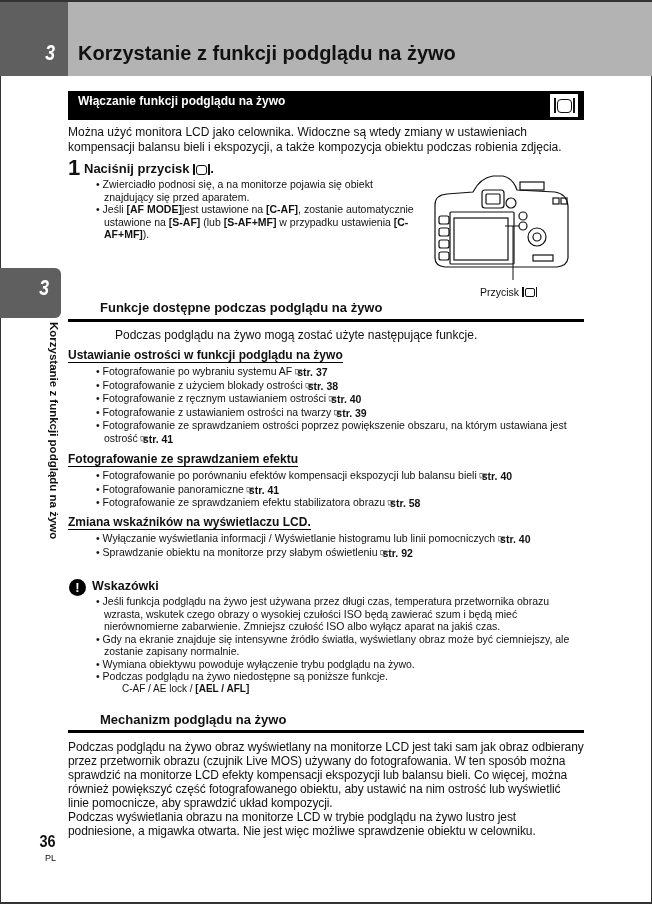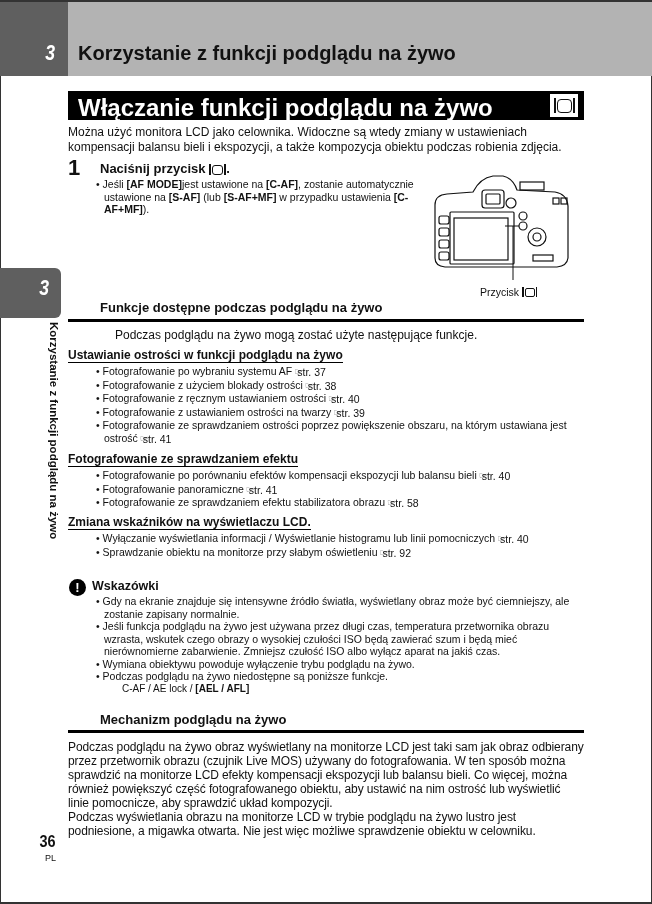--- a/index.html
+++ b/index.html
@@ -4,41 +4,41 @@
 <style>
   html, body { margin:0; padding:0; }
   body { width:652px; height:904px; background:#fff; position:relative; overflow:hidden;
          font-family:"Liberation Sans", sans-serif; color:#111; }
   .frame { position:absolute; left:0; top:0; width:650px; height:902px; border:1px solid #333; border-top:2px solid #333; border-bottom:2px solid #333; box-sizing:border-box; width:652px; height:904px; }
   .hdr-dark { position:absolute; left:0; top:2px; width:68px; height:74px; background:#5f5f5f; }
   .hdr-light { position:absolute; left:68px; top:2px; width:584px; height:74px; background:#b3b3b3; }
   .hdr-num { position:absolute; left:44px; top:40px; color:#fff; font-weight:bold; font-style:italic; font-size:22px; transform:scaleX(0.8); }
   .hdr-title { position:absolute; left:78px; top:42px; font-weight:bold; font-size:20px; color:#111; }
   .sec-bar { position:absolute; left:68px; top:91px; width:516px; height:29px; background:#000; }
-  .sec-title { position:absolute; left:10px; top:3px; color:#fff; font-weight:bold; font-size:24px; }
+  .sec-title { position:absolute; left:10px; top:3px; color:#fff; font-weight:bold; font-size:12px; }
   .sec-icon { position:absolute; right:6px; top:3px; width:28px; height:23px; background:#fff; display:flex; align-items:center; justify-content:center; }
   .lv-glyph { display:inline-flex; align-items:center; gap:1px; }
   .lv-glyph .bar { width:2px; background:#111; }
   .lv-glyph .box { border:1.5px solid #111; border-radius:4px; }
   .intro { position:absolute; left:68px; top:125px; width:520px; font-size:12px; line-height:15px; }
   .step-num { position:absolute; left:68px; top:155px; font-size:22px; font-weight:bold; }
-  .step-title { position:absolute; left:100px; top:161px; font-size:13px; font-weight:bold; }
+  .step-title { position:absolute; left:84px; top:161px; font-size:13px; font-weight:bold; }
   .step-bullets { position:absolute; left:94px; top:178px; width:320px; font-size:10.5px; line-height:12.5px; }
   .bul { padding-left:10px; text-indent:-8px; margin:0; }
   .camera { position:absolute; left:425px; top:170px; width:150px; height:110px; }
   .cam-label { position:absolute; left:480px; top:286px; font-size:10.5px; display:flex; align-items:center; gap:3px; }
   .side-tab { position:absolute; left:0; top:268px; width:61px; height:50px; background:#5f5f5f; border-radius:0 6px 6px 0; }
   .side-num { position:absolute; left:38px; top:275px; color:#fff; font-weight:bold; font-style:italic; font-size:22px; transform:scaleX(0.8); }
   .side-text { position:absolute; left:48px; top:322px; writing-mode:vertical-rl; font-size:11.5px; font-weight:bold; white-space:nowrap; }
   .h2 { position:absolute; left:68px; font-size:13px; font-weight:bold;padding-left:32px; }
   .h2-rule { position:absolute; left:68px; width:516px; height:3px; background:#000; }
   .para { position:absolute; left:68px; font-size:12px; line-height:15px;margin-left:47px; }
   .h3 { position:absolute; left:68px; font-size:12px; font-weight:bold; border-bottom:1.5px solid #000; padding-bottom:0; line-height:14px; }
   .list { position:absolute; left:94px; width:490px; font-size:10.5px; line-height:12.5px; }
-  .ref { display:inline-flex; align-items:center; gap:2px; margin-left:10px; }
+  .ref { display:inline-flex; align-items:center; gap:2px; margin-left:10px;font-weight:bold; }
   .hand { font-size:10px; color:#555; }
   .warn-icon { position:absolute; left:69px; top:579px; width:17px; height:17px; border-radius:50%; background:#000; color:#fff; font-weight:bold; font-size:13px; text-align:center; line-height:17px; }
   .warn-title { position:absolute; left:92px; top:579px; font-size:12.5px; font-weight:bold; }
   .mech-para { position:absolute; left:68px; top:740px; width:516px; font-size:12px; line-height:14px; letter-spacing:-0.1px; }
   .page-num { position:absolute; left:38px; top:832px; font-size:17px; font-weight:bold; transform:scaleX(0.85); }
   .page-lang { position:absolute; left:45px; top:853px; font-size:9px; }
   b { font-weight:bold; }
 </style>
 </head>
 <body>
@@ -65,20 +65,21 @@
 
 <div class="step-num">1</div>
 <div class="step-title">
   <span>Naciśnij przycisk </span><span class="lv-glyph" style="vertical-align:middle">
       <span class="bar" style="height:11px"></span>
       <span class="box" style="width:9px;height:8px;border-radius:3px"></span>
       <span class="bar" style="height:11px"></span>
     </span><span>.</span>
 </div>
 <div class="step-bullets" id="step-bullets">
+    <p class="bul">• <span>Zwierciadło podnosi się, a na monitorze pojawia się obiekt znajdujący się przed aparatem.</span></p>
     <p class="bul">• <span>Jeśli </span><b>[AF MODE]</b><span>jest ustawione na </span><b>[C-AF]</b><span>, zostanie automatycznie ustawione na </span><b>[S-AF]</b><span> (lub </span><b>[S-AF+MF]</b><span> w przypadku ustawienia </span><b>[C-AF+MF]</b><span>).</span></p>
   </div>
 
 <svg class="camera" viewBox="0 0 150 110">
   <g fill="none" stroke="#111" stroke-width="1.2">
     <path d="M10 35 Q10 25 22 24 L48 22 Q55 8 68 6 L78 6 Q88 8 92 20 L130 22 Q142 24 143 36 L143 88 Q142 96 132 97 L20 97 Q10 96 10 88 Z"></path>
     <rect x="57" y="20" width="22" height="18" rx="3"></rect>
     <rect x="61" y="24" width="14" height="10" rx="1"></rect>
     <rect x="95" y="12" width="24" height="8"></rect>
     <rect x="25" y="42" width="64" height="52" rx="1"></rect>
@@ -164,22 +165,22 @@
       </span></p>
     <p class="bul">• <span>Sprawdzanie obiektu na monitorze przy słabym oświetleniu</span><span class="ref">
         <span class="hand">☞</span>
         <span>str. 92</span>
       </span></p>
   </div>
 
 <div class="warn-icon">!</div>
 <div class="warn-title">Wskazówki</div>
 <div class="list" style="top:595px" id="tips-list">
+    <p class="bul">• Jeśli funkcja podglądu na żywo jest używana przez długi czas, temperatura przetwornika obrazu wzrasta, wskutek czego obrazy o wysokiej czułości ISO będą zawierać szum i będą mieć nierównomierne zabarwienie. Zmniejsz czułość ISO albo wyłącz aparat na jakiś czas.</p>
     <p class="bul">• Gdy na ekranie znajduje się intensywne źródło światła, wyświetlany obraz może być ciemniejszy, ale zostanie zapisany normalnie.</p>
-    <p class="bul">• Jeśli funkcja podglądu na żywo jest używana przez długi czas, temperatura przetwornika obrazu wzrasta, wskutek czego obrazy o wysokiej czułości ISO będą zawierać szum i będą mieć nierównomierne zabarwienie. Zmniejsz czułość ISO albo wyłącz aparat na jakiś czas.</p>
     <p class="bul">• Wymiana obiektywu powoduje wyłączenie trybu podglądu na żywo.</p>
     <p class="bul">• Podczas podglądu na żywo niedostępne są poniższe funkcje.</p>
     <p style="margin: 0px 0px 0px 28px; font-size: 10px;"><span>C-AF / AE lock / </span><b>[AEL / AFL]</b></p>
   </div>
 
 <div class="h2" style="top:712px">Mechanizm podglądu na żywo</div>
 <div class="h2-rule" style="top:730px"></div>
 <div class="mech-para">
   <div>Podczas podglądu na żywo obraz wyświetlany na monitorze LCD jest taki sam jak obraz odbierany przez przetwornik obrazu (czujnik Live MOS) używany do fotografowania. W ten sposób można sprawdzić na monitorze LCD efekty kompensacji ekspozycji lub balansu bieli. Co więcej, można również powiększyć część fotografowanego obiektu, aby ustawić na nim ostrość lub wyświetlić linie pomocnicze, aby sprawdzić układ kompozycji.</div>
   <div>Podczas wyświetlania obrazu na monitorze LCD w trybie podglądu na żywo lustro jest podniesione, a migawka otwarta. Nie jest więc możliwe sprawdzenie obiektu w celowniku.</div>

